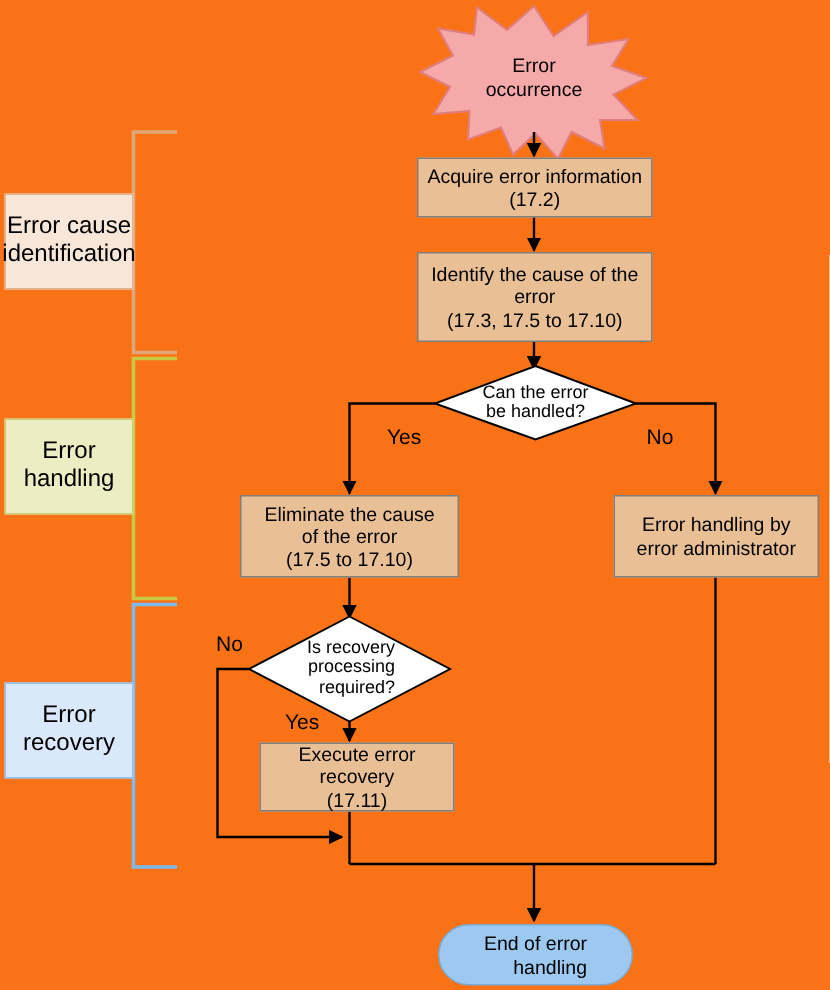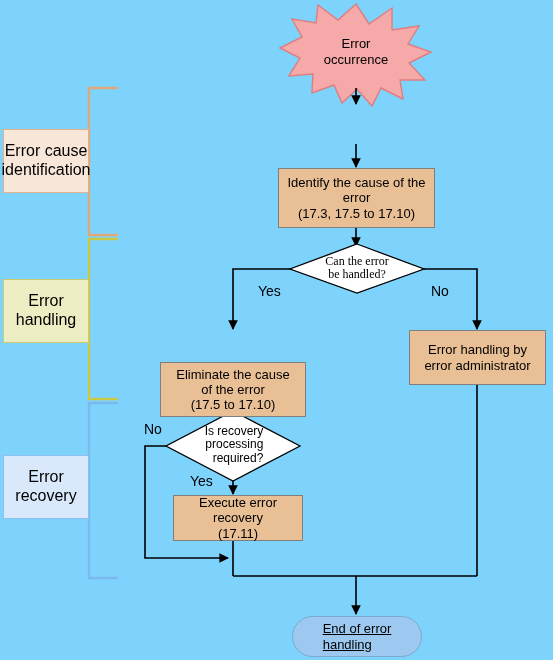--- a/index.html
+++ b/index.html
@@ -9,21 +9,21 @@
     background: #ffffff;
   }
   body {
     font-family: "Liberation Sans", sans-serif;
     color: #000000;
   }
   #flow-root {
     position: relative;
     width: 553px;
     height: 660px;
-    background: #7dd3fc;
+    background: #f97316;
     overflow: hidden;
   }
   #flow-svg {
     position: absolute;
     left: 0;
     top: 0;
     width: 553px;
     height: 660px;
   }
   .node {
@@ -88,24 +88,23 @@
   .end-node {
     position: absolute;
     box-sizing: border-box;
     background: #9dc9f0;
     border: 1px solid #7ba9d0;
     border-radius: 22px;
     font-size: 13px;
     display: flex;
     align-items: center;
     justify-content: center;
-    text-align: left;
+    text-align: right;
     line-height: 1.2;
     white-space: pre-line;
-    text-decoration: underline;
   }
 </style>
 </head>
 <body>
 
 <div id="flow-root">
 
   <svg id="flow-svg" viewBox="0 0 553 660" xmlns="http://www.w3.org/2000/svg">
     <defs>
       <marker id="arrow" viewBox="0 0 10 10" refX="9" refY="5" markerWidth="6" markerHeight="6" orient="auto-start-reverse">
@@ -146,37 +145,39 @@
     <path d="M 118 88 L 89 88 L 89 235 L 118 235" fill="none" stroke="#e0a878" stroke-width="2.4"></path>
 
     <path d="M 118 239 L 89 239 L 89 399 L 118 399" fill="none" stroke="#c9c943" stroke-width="2.4"></path>
 
     <path d="M 118 403 L 89 403 L 89 578 L 118 578" fill="none" stroke="#7db9ef" stroke-width="2.4"></path>
   </svg>
 
   <div class="burst-label" style="left:306px; top:24px; width:100px; height:56px;">Error
 occurrence</div>
 
+  <div class="node proc-box" style="left:278px; top:105px; width:157px; height:40px;">Acquire error information
+(17.2)</div>
 
   <div class="node proc-box" style="left:278px; top:168px; width:157px; height:60px;">Identify the cause of the
 error
 (17.3, 17.5 to 17.10)</div>
 
-  <div class="node proc-box" style="left:160px; top:330px; width:146px; height:55px;margin-top:32px;">Eliminate the cause
+  <div class="node proc-box" style="left:160px; top:330px; width:146px; height:55px;">Eliminate the cause
 of the error
 (17.5 to 17.10)</div>
 
   <div class="node proc-box" style="left:409px; top:330px; width:137px; height:55px;">Error handling by
 error administrator</div>
 
   <div class="node proc-box" style="left:173px; top:495px; width:130px; height:46px;text-align:center;">Execute error
 recovery
 (17.11)</div>
 
-  <div class="diamond-label" style="left:302px; top:251px; width:110px; height:34px;font-family:Liberation Serif, serif;">Can the error
+  <div class="diamond-label" style="left:302px; top:251px; width:110px; height:34px;">Can the error
 be handled?</div>
 
   <div class="diamond-label" style="left:186px; top:420px; width:96px; height:50px;text-align:right;">Is recovery
 processing
 required?</div>
 
   <div class="edge-label" style="left:258px; top:283px;">Yes</div>
 
   <div class="edge-label" style="left:431px; top:283px;">No</div>
 

